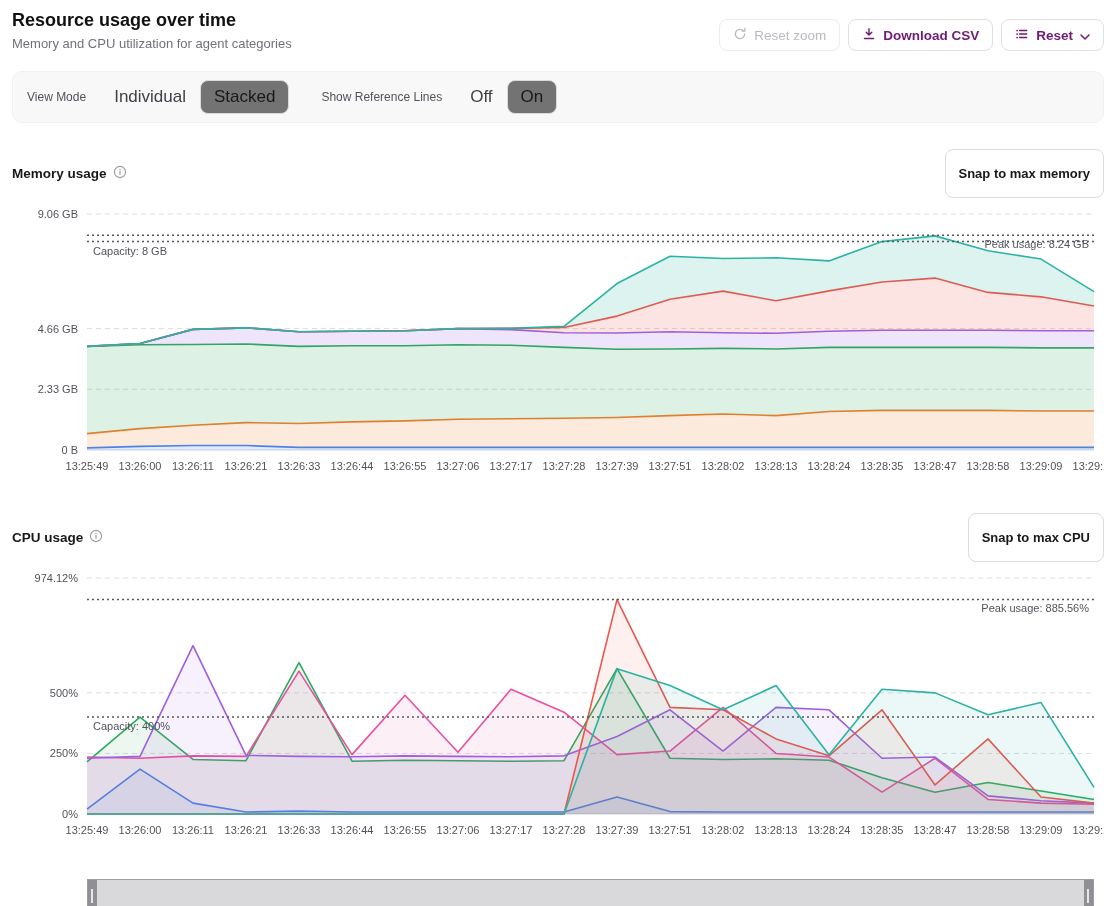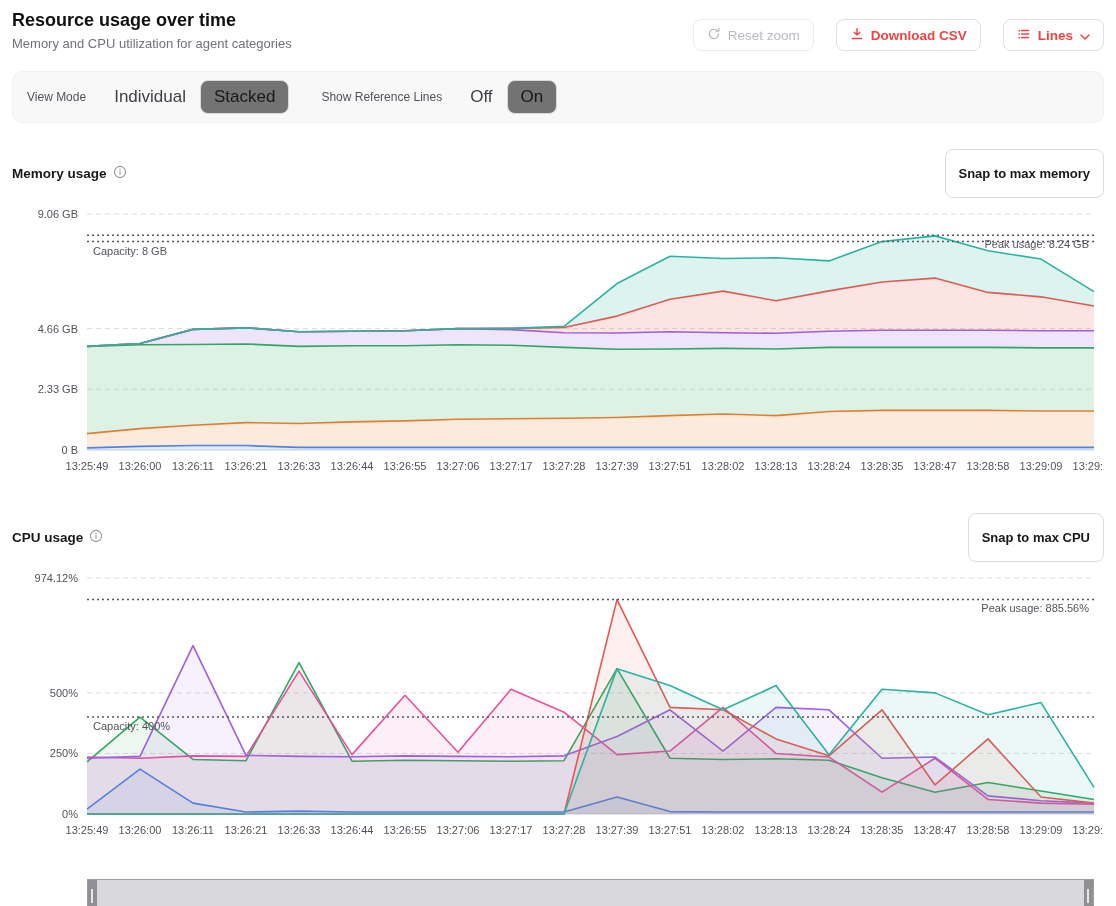--- a/index.html
+++ b/index.html
@@ -9,27 +9,27 @@
     font-family:"Liberation Sans", sans-serif;
     color:#18181b;
     -webkit-font-smoothing:antialiased;
   }
   .page { padding:10px 12px; }
 
   
   .topbar { display:flex; justify-content:space-between; align-items:flex-end; }
   .page-title { font-size:18px; font-weight:700; margin:0 0 5px 0; color:#111113; }
   .page-subtitle { font-size:13px; color:#71717a; margin:0; }
-  .actions { display:flex; gap:22px; align-items:center; }
+  .actions { display:flex; gap:8px; align-items:center; }
   .btn {
     display:inline-flex; align-items:center; gap:7px;
     height:32px; padding:0 13px;
     border:1px solid #e0e0e4; border-radius:8px;
     background:#fff; font-family:inherit;
-    font-size:13.5px; font-weight:600; color:#ef4444;
+    font-size:13.5px; font-weight:600; color:#701a75;
     cursor:pointer; white-space:nowrap;
   }
   .btn.is-disabled { color:#b9b9c0; font-weight:500; border-color:#ececef; }
   .btn svg { flex:0 0 auto; }
 
   
   .controls {
     margin-top:20px; background:#f8f8f9; border:1px solid #f1f1f3;
     border-radius:10px; padding:8px 14px;
     display:flex; align-items:center;
@@ -95,21 +95,21 @@
       </button>
       <button class="btn">
         <span>
           <svg width="14" height="14" viewBox="0 0 16 16">
               <path d="M5.2 4h8.2M5.2 8h8.2M5.2 12h8.2" stroke="currentColor" stroke-width="1.5" stroke-linecap="round"></path>
               <circle cx="2.4" cy="4" r="1" fill="currentColor"></circle>
               <circle cx="2.4" cy="8" r="1" fill="currentColor"></circle>
               <circle cx="2.4" cy="12" r="1" fill="currentColor"></circle>
             </svg>
         </span>
-        <span>Lines</span>
+        <span>Reset</span>
         <span>
           <svg width="10" height="6" viewBox="0 0 10 6">
               <path d="M1 1l4 4 4-4" fill="none" stroke="currentColor" stroke-width="1.5" stroke-linecap="round" stroke-linejoin="round"></path>
             </svg>
         </span>
       </button>
     </div>
   </div>
 
   <div class="controls">

